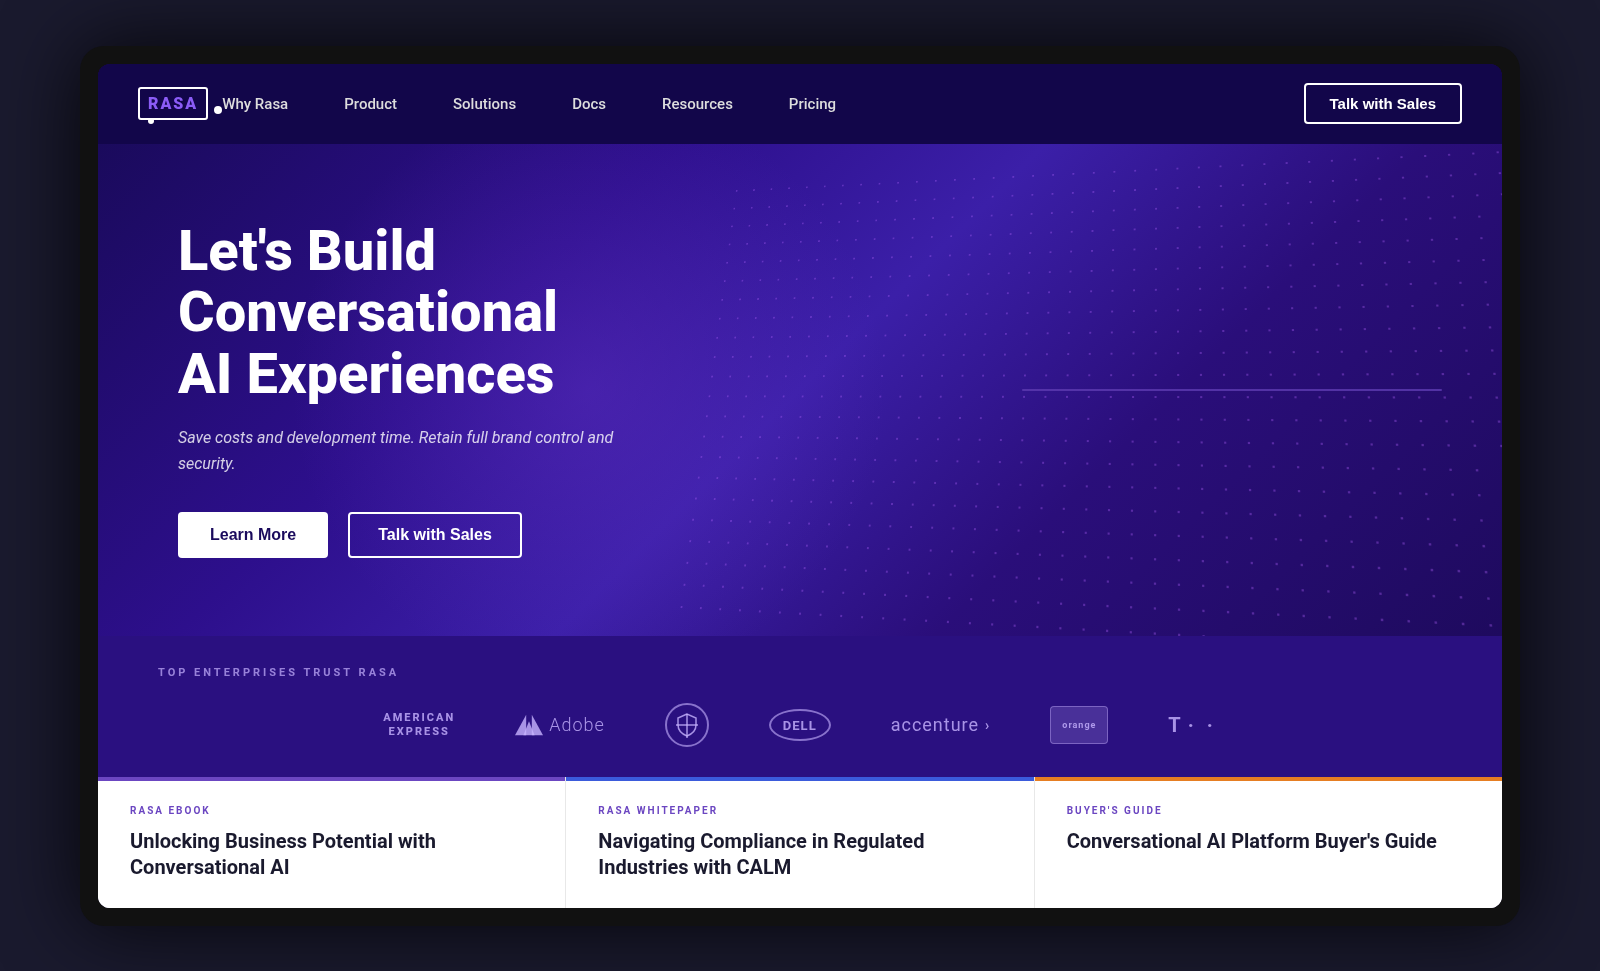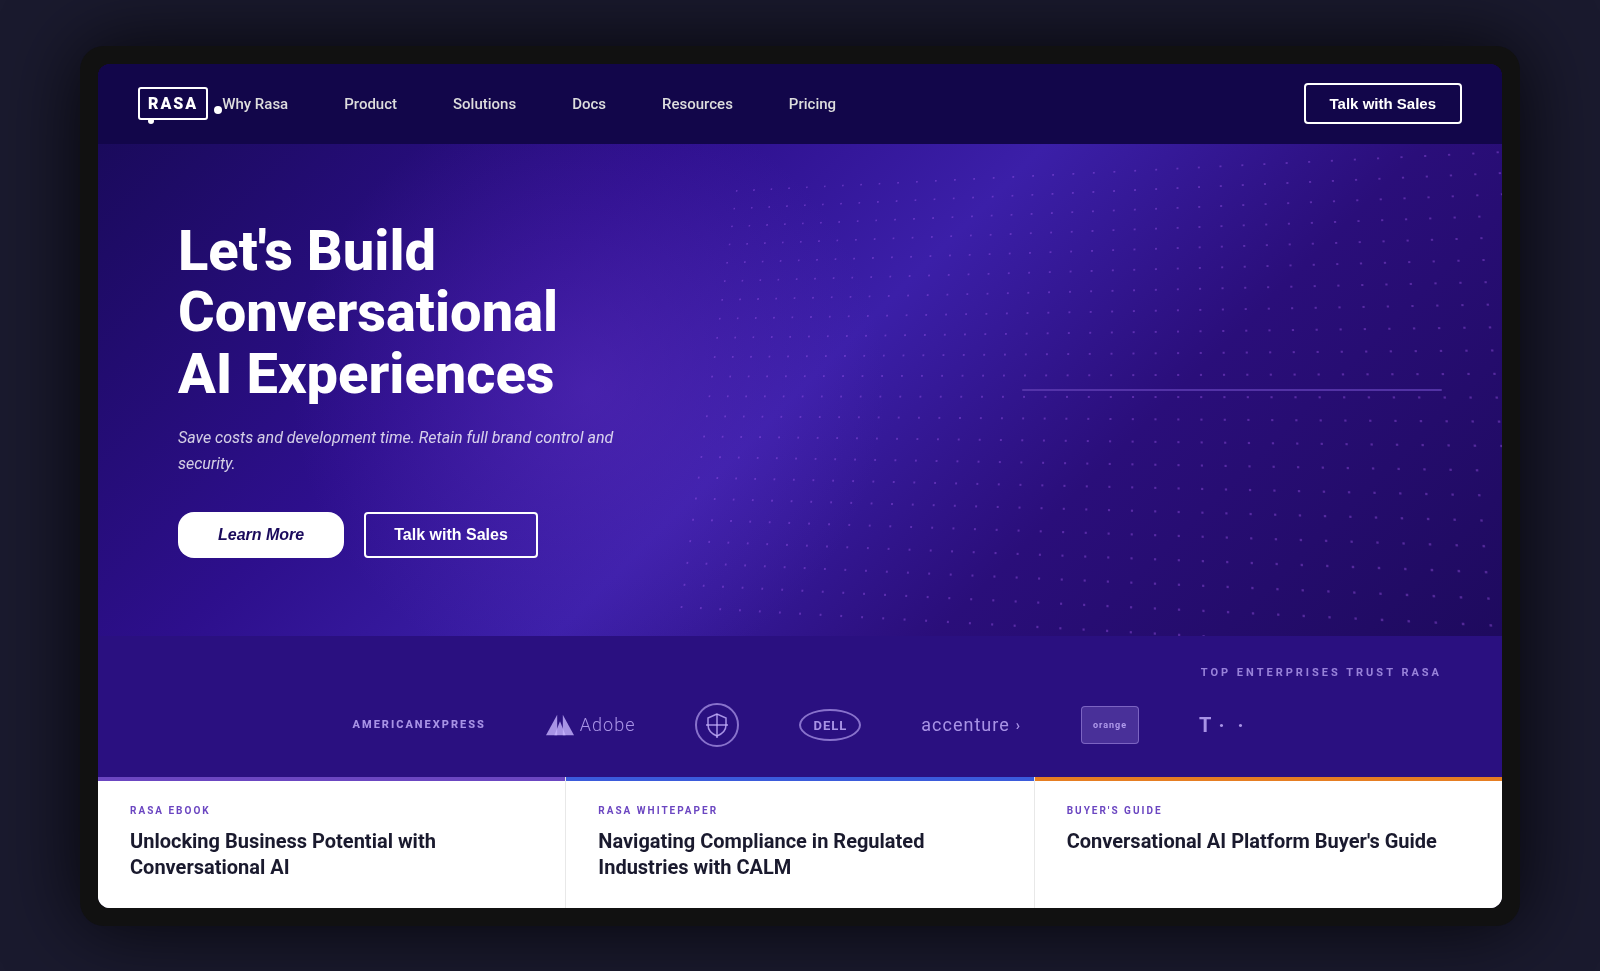--- a/index.html
+++ b/index.html
@@ -123,27 +123,26 @@
     }
     .hero-buttons {
       display: flex;
       gap: 20px;
       align-items: center;
     }
     .btn-learn {
       background: #fff;
       color: #1a0a5c;
       border: none;
-      padding: 14px 40px;
+      padding: 14px 32px;
       font-size: 16px;
       font-weight: 700;
-      border-radius: 16px;
+      border-radius: 4px;
       cursor: pointer;
       white-space: nowrap;
-      font-style: italic;
     }
     .btn-sales {
       background: transparent;
       border: 2px solid #fff;
       color: #fff;
       padding: 12px 28px;
       font-size: 16px;
       font-weight: 700;
       border-radius: 4px;
       cursor: pointer;
@@ -175,21 +174,21 @@
       justify-content: center;
     }
 
     
     .trust-section {
       background: #2a1080;
       padding: 30px 60px;
       flex-shrink: 0;
     }
     .trust-label {
-      text-align: right;
+      text-align: left;
       color: rgba(200,180,255,0.7);
       font-size: 11px;
       font-weight: 700;
       letter-spacing: 3px;
       text-transform: uppercase;
       margin-bottom: 24px;
     }
     .trust-logos {
       display: flex;
       align-items: center;
@@ -201,21 +200,21 @@
       color: rgba(200,180,255,0.8);
       font-size: 14px;
       font-weight: 700;
       letter-spacing: 1px;
       display: flex;
       align-items: center;
       gap: 6px;
     }
     .logo-amex { 
       display: flex;
-      flex-direction: row;
+      flex-direction: column;
       align-items: center;
       line-height: 1.2;
       font-size: 13px;
     }
 
     
     .cards-section {
       background: #f5f5f5;
       display: flex;
       gap: 0;
@@ -276,21 +275,21 @@
   </style>
 </head>
 <body>
 
 <div class="device-frame">
   <div class="screen">
 
     <nav class="navbar">
       <div class="rasa-logo">
         <div class="rasa-logo-box">
-          <span style="color:#ffffff;font-size:16px;font-weight:900;letter-spacing:2px;margin-top:24px;">RASA</span>
+          <span style="color:#8b5cf6;font-size:16px;font-weight:900;letter-spacing:2px;margin-top:24px;">RASA</span>
         </div>
         <div style="width:8px;height:8px;background:#fff;border-radius:50%;margin-top:12px;"></div>
       </div>
 
       <div class="nav-links">
         <span class="nav-link">Why Rasa</span>
         <span class="nav-link">Product</span>
         <span class="nav-link">Solutions</span>
         <span class="nav-link">Docs</span>
         <span class="nav-link">Resources</span>

